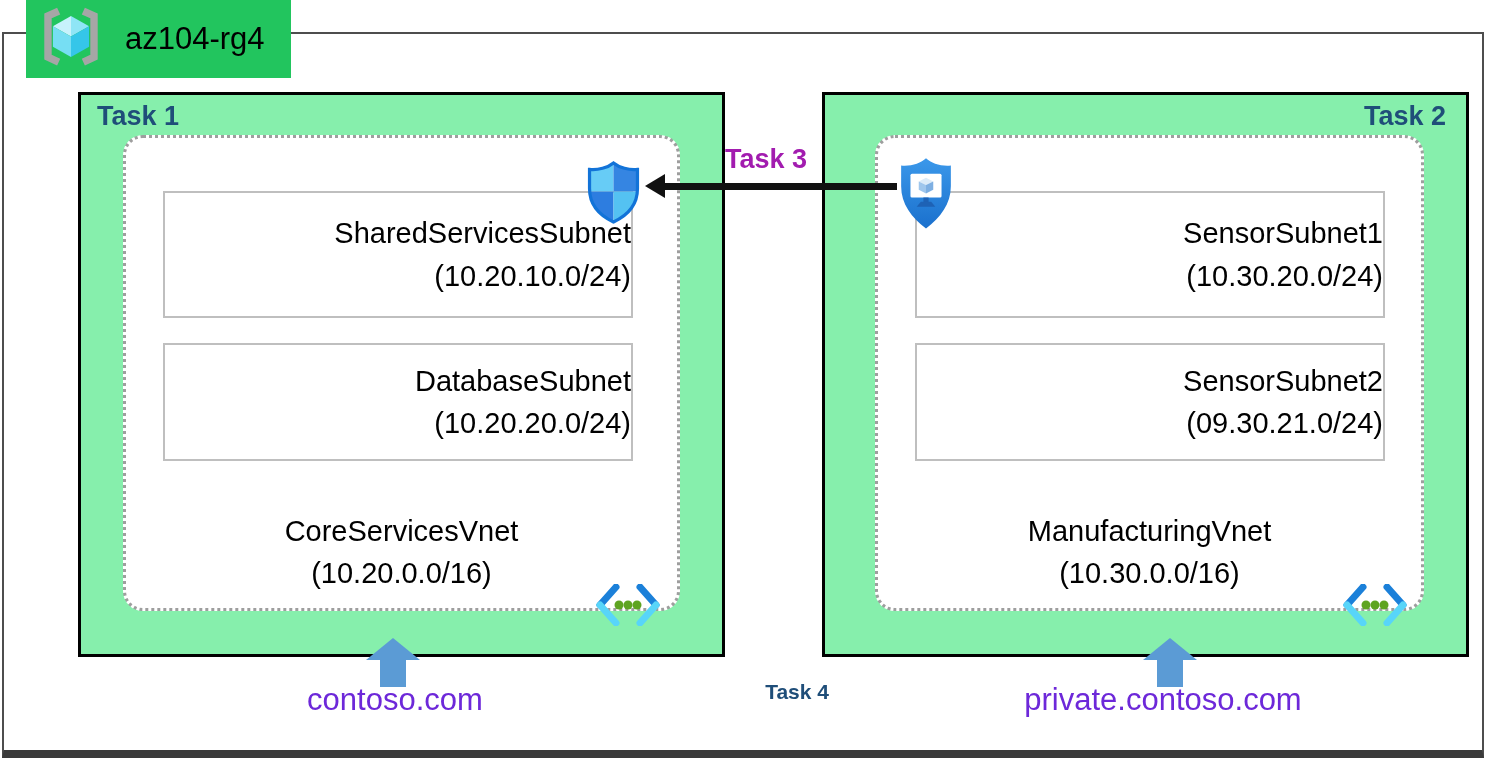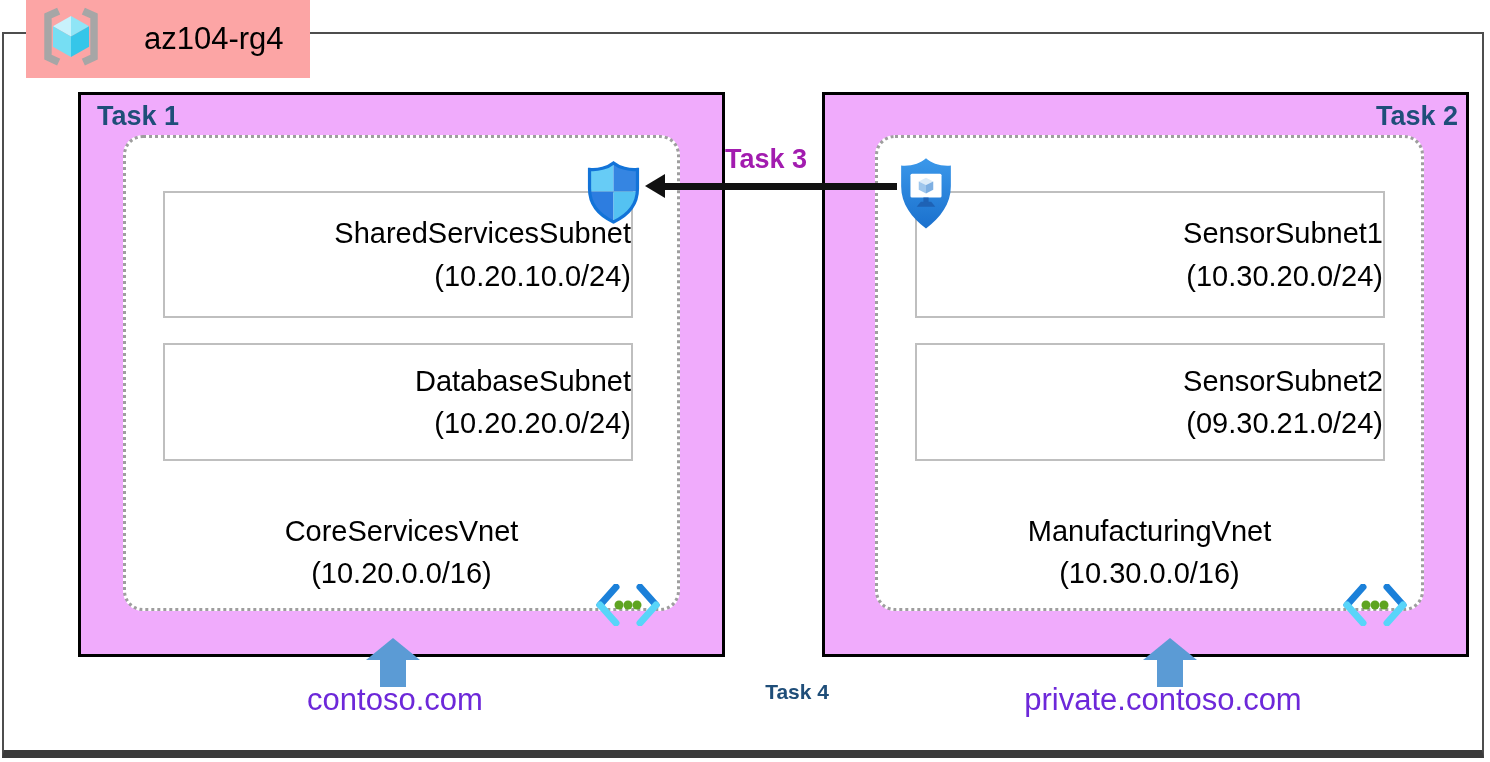--- a/index.html
+++ b/index.html
@@ -6,36 +6,36 @@
   .canvas{
     position:relative;width:1490px;height:762px;overflow:hidden;
     font-family:"Liberation Sans",sans-serif;background:#fff;color:#000;
   }
   
   .rg-border{
     position:absolute;left:2px;top:32px;width:1482px;height:726px;
     border:2px solid #4d4d4d;border-bottom:8px solid #3a3a3a;box-sizing:border-box;
   }
   .rg-label{
-    position:absolute;left:26px;top:0;height:78px;background:#fca5a5;
-    display:flex;align-items:center;gap:36px;padding:0 26px 0 8px;z-index:10;
+    position:absolute;left:26px;top:0;height:78px;background:#22c55e;
+    display:flex;align-items:center;gap:17px;padding:0 26px 0 8px;z-index:10;
   }
   .rg-title{font-size:31px;color:#000;white-space:nowrap;}
   
   .task-box{
-    position:absolute;top:92px;width:647px;height:565px;background:#f0abfc;
+    position:absolute;top:92px;width:647px;height:565px;background:#86efac;
     border:3px solid #000;box-sizing:border-box;z-index:1;
   }
   #task1-box{left:78px;}
   #task2-box{left:822px;}
   .task-label{
     position:absolute;top:6px;font-size:27px;font-weight:bold;color:#1f4e79;
   }
   .task-label.tl{left:16px;}
-  .task-label.tr{right:8px;}
+  .task-label.tr{right:20px;}
   
   .vnet-dotted{
     position:absolute;left:42px;top:40px;width:557px;height:476px;
     border:3px dotted #9e9e9e;border-radius:20px;background:#fff;box-sizing:border-box;
   }
   #task2-box .vnet-dotted{left:50px;width:549px;}
   
   .subnet-box{
     position:absolute;width:470px;background:#fff;border:2px solid #bfbfbf;
     box-sizing:border-box;display:flex;flex-direction:column;justify-content:center;

